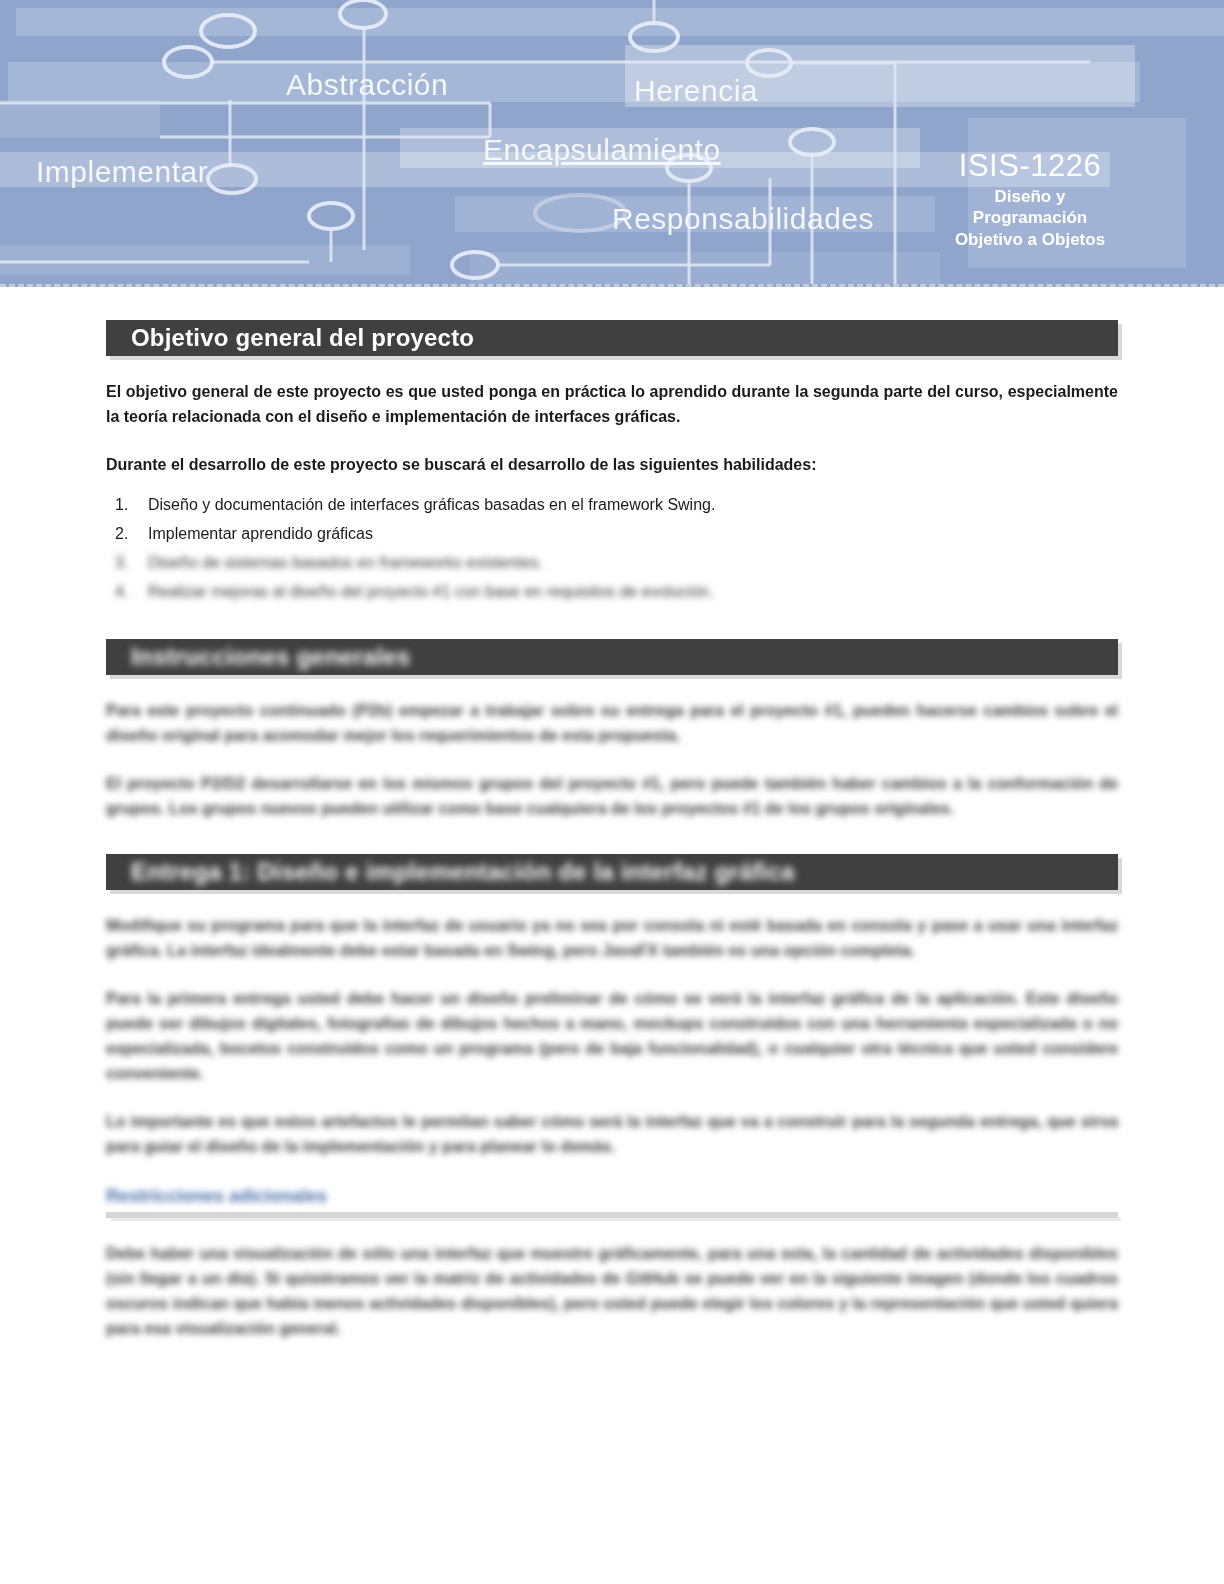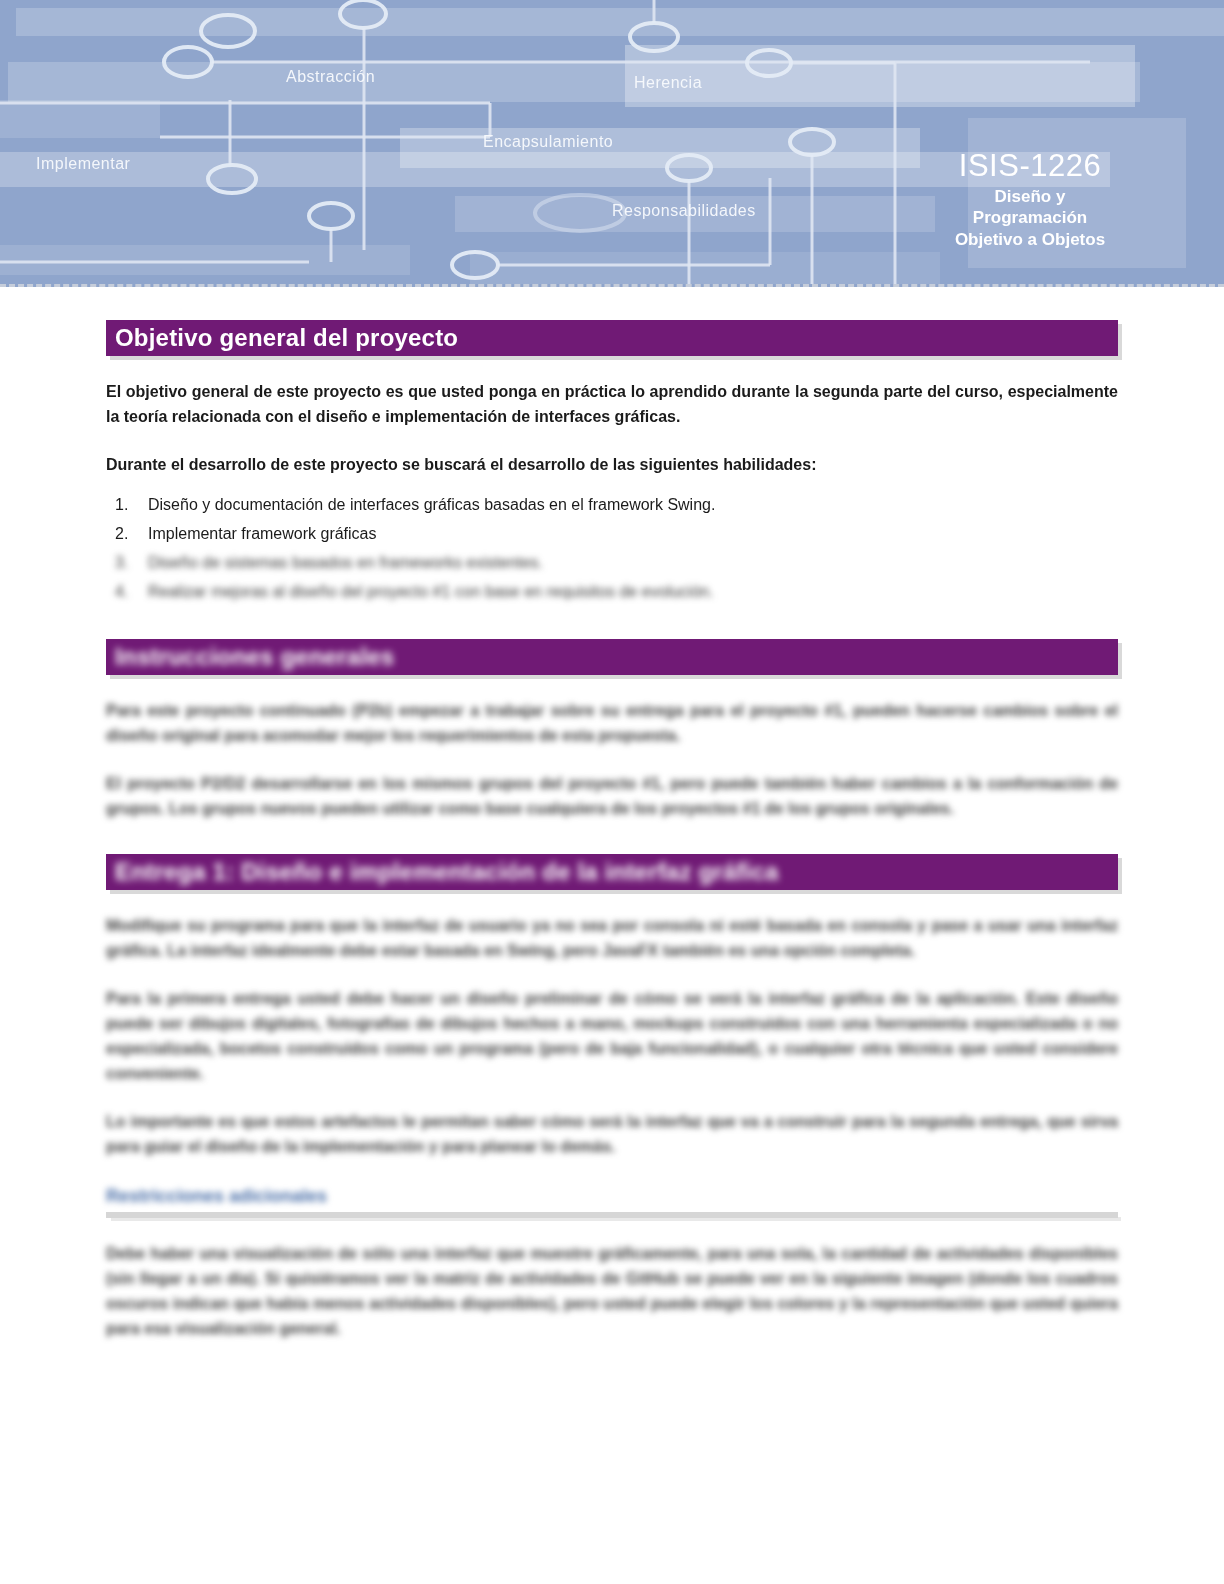--- a/index.html
+++ b/index.html
@@ -19,29 +19,29 @@
     width: 1224px;
     height: 287px;
     background: #8fa5cc;
     border-bottom: 3px dashed #c6cdda;
     overflow: hidden;
   }
   .banner-svg { position: absolute; left: 0; top: 0; }
   .bw {
     position: absolute;
     color: rgba(248, 250, 253, 0.95);
-    font-size: 16px;
+    font-size: 30px;
     font-weight: 400;
     letter-spacing: 0.5px;
     white-space: nowrap;
     z-index: 2;
   }
   .bw-abstraccion     { left: 286px; top: 68px; }
   .bw-herencia        { left: 634px; top: 74px; }
-  .bw-encapsulamiento { left: 483px; top: 133px; }
+  .bw-encapsulamiento { left: 483px; top: 133px; text-decoration: underline; }
   .bw-polimorfismo    { left: 36px;  top: 155px; }
   .bw-responsabilidades { left: 612px; top: 202px; }
   .banner-title {
     position: absolute;
     left: 452px; top: 190px;
     z-index: 3;
     font-size: 52px;
     font-weight: bold;
     letter-spacing: 1px;
     color: #1e355f;
@@ -63,23 +63,23 @@
   
   .content {
     position: relative;
     margin: 0 106px;
     width: 1012px;
     color: #1b1b1b;
   }
   .section-bar {
     margin-top: 33px;
     height: 36px;
-    background: #701a75;
+    background: #404040;
     box-shadow: 4px 4px 0 #d9d9d9;
-    padding-left: 9px;
+    padding-left: 25px;
     display: flex;
     align-items: center;
   }
   .section-bar span {
     color: #ffffff;
     font-weight: bold;
     font-size: 24px;
     letter-spacing: 0.2px;
     white-space: nowrap;
   }
@@ -184,21 +184,21 @@
 
     <p class="para">Durante el desarrollo de este proyecto se buscará el desarrollo de las siguientes habilidades:</p>
 
     <div class="olist">
       <div class="oitem">
         <span class="onum">1.</span>
         <span class="otext">Diseño y documentación de interfaces gráficas basadas en el framework Swing.</span>
       </div>
       <div class="oitem">
         <span class="onum">2.</span>
-        <span class="otext">Implementar framework gráficas</span>
+        <span class="otext">Implementar aprendido gráficas</span>
       </div>
       <div class="oitem blur">
         <span class="onum">3.</span>
         <span class="otext">Diseño de sistemas basados en frameworks existentes.</span>
       </div>
       <div class="oitem blur">
         <span class="onum">4.</span>
         <span class="otext">Realizar mejoras al diseño del proyecto #1 con base en requisitos de evolución.</span>
       </div>
     </div>

